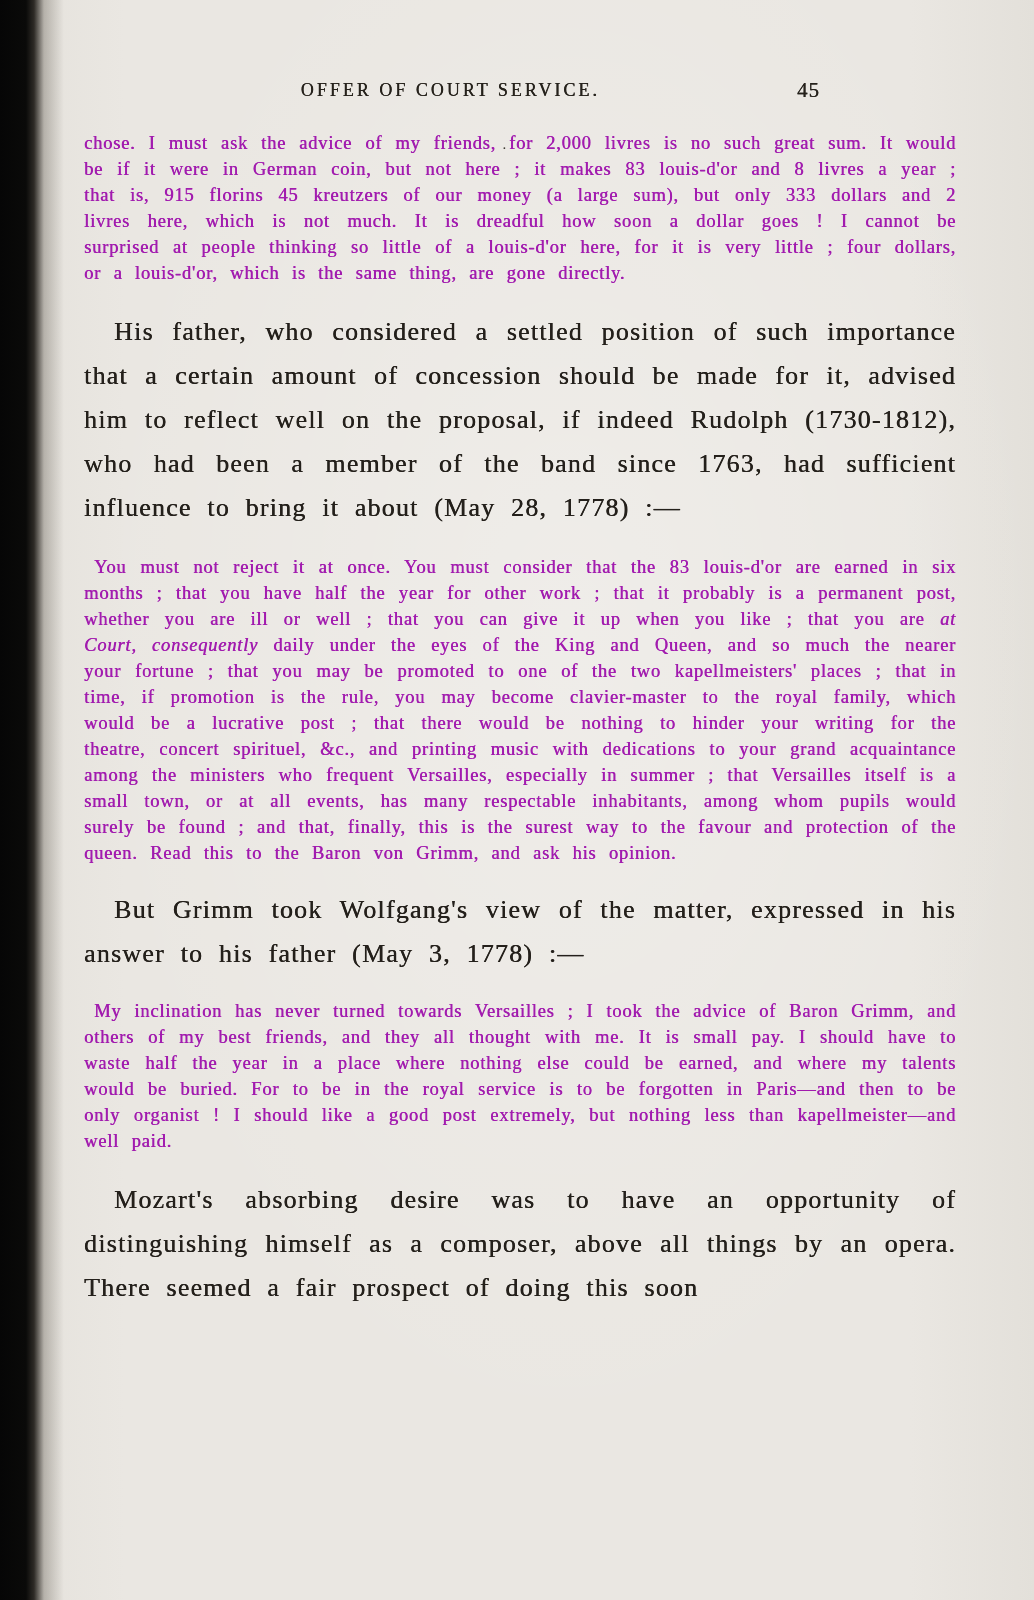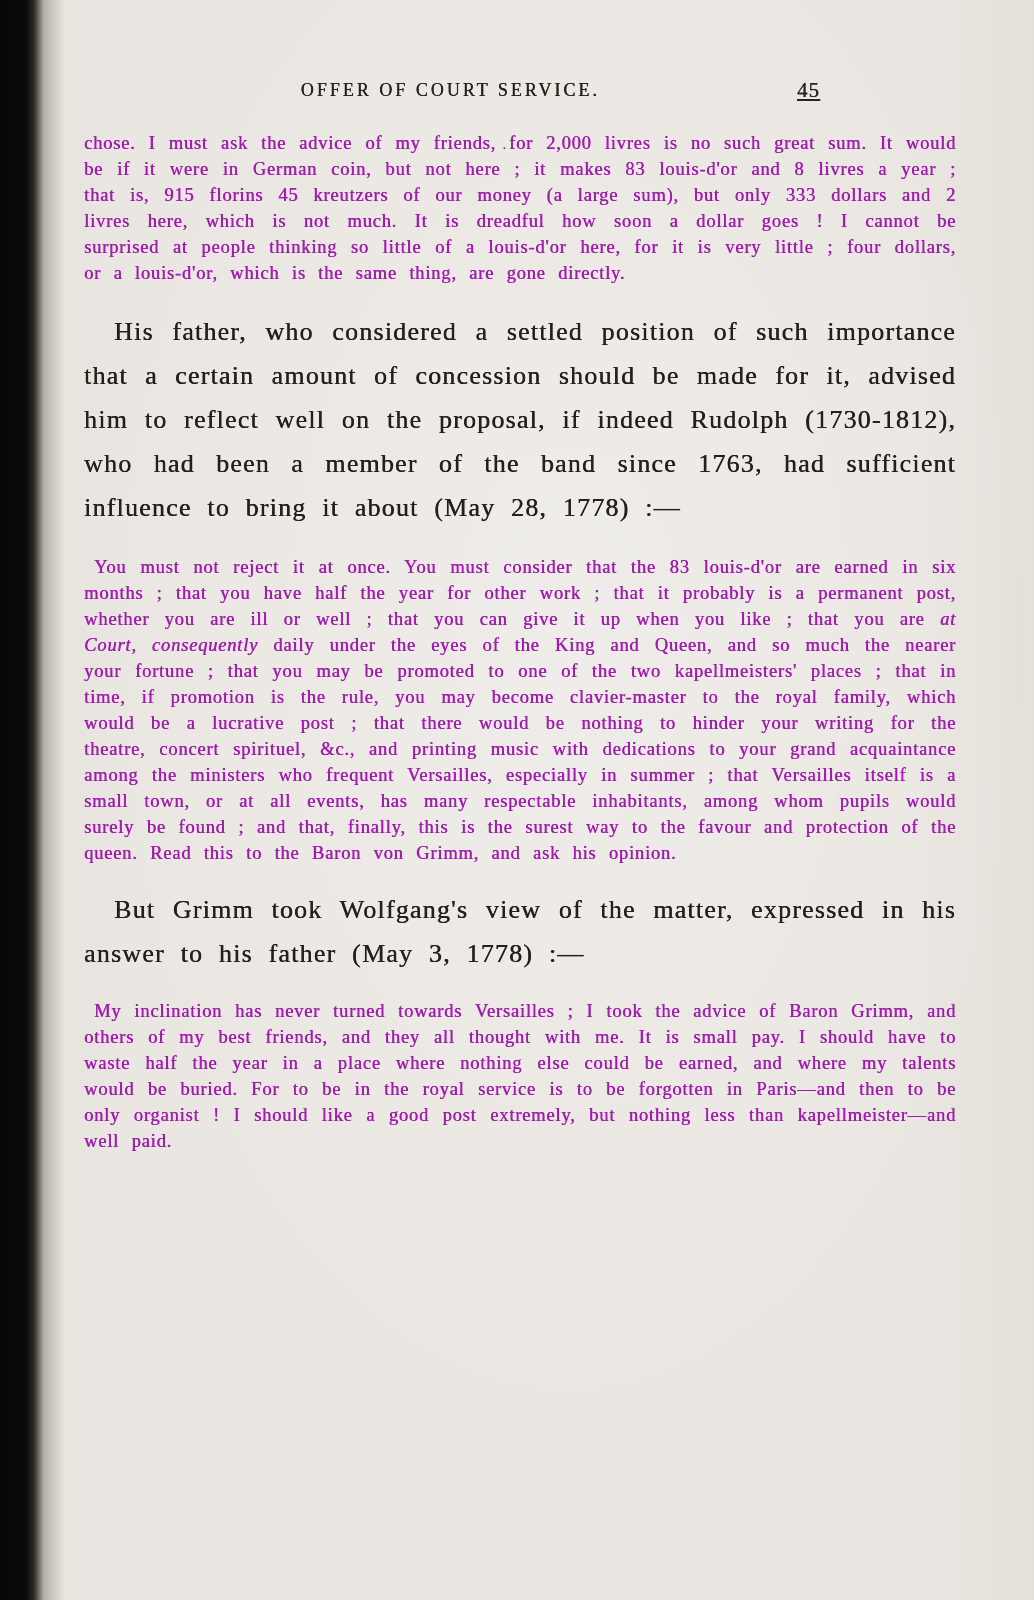--- a/index.html
+++ b/index.html
@@ -60,21 +60,20 @@
     text-shadow: 0.35px 0 0 currentColor;
   }
   .page-number {
     position: absolute;
     right: 136px;
     top: -2px;
     font-size: 21px;
     letter-spacing: 1px;
     color: #26221c;
     text-shadow: 0.3px 0 0 currentColor;
-    text-decoration: underline;
   }
 
   p { margin: 0; text-align: justify; }
 
   .quote {
     font-size: 18.5px;
     line-height: 26px;
     letter-spacing: 0.8px;
     word-spacing: 7px;
     color: #a21caf;
@@ -114,14 +113,15 @@
   <p class="quote gap-sm">chose.  I must ask the advice of my friends, for 2,000 livres is no such great sum.  It would be if it were in German coin, but not here ; it makes 83 louis-d'or and 8 livres a year ;  that is, 915 florins 45 kreutzers of our money (a large sum), but only 333 dollars and 2 livres here, which is not much.  It is dreadful how soon a dollar goes !  I cannot be surprised at people thinking so little of a louis-d'or here, for it is very little ; four dollars, or a louis-d'or, which is the same thing, are gone directly.</p>
 
   <p class="body-text body-indent gap-md">His father, who considered a settled position of such importance that a certain amount of concession should be made for it, advised him to reflect well on the proposal, if indeed Rudolph (1730-1812), who had been a member of the band since 1763, had sufficient influence to bring it about (May 28, 1778) :—</p>
 
   <p class="quote quote-indent gap-md"><span>You must not reject it at once.  You must consider that the 83 louis-d'or are earned in six months ; that you have half the year for other work ; that it probably is a permanent post, whether you are ill or well ; that you can give it up when you like ; that you are </span><i>at Court, consequently</i><span> daily under the eyes of the King and Queen, and so much the nearer your fortune ; that you may be promoted to one of the two kapellmeisters' places ; that in time, if promotion is the rule, you may become clavier-master to the royal family, which would be a lucrative post ; that there would be nothing to hinder your writing for the theatre, concert spirituel, &amp;c., and printing music with dedications to your grand acquaintance among the ministers who frequent Versailles, especially in summer ; that Versailles itself is a small town, or at all events, has many respectable inhabitants, among whom pupils would surely be found ; and that, finally, this is the surest way to the favour and protection of the queen.  Read this to the Baron von Grimm, and ask his opinion.</span></p>
 
   <p class="body-text body-indent gap-sm">But Grimm took Wolfgang's view of the matter, expressed in his answer to his father (May 3, 1778) :—</p>
 
   <p class="quote quote-indent gap-sm">My inclination has never turned towards Versailles ; I took the advice of Baron Grimm, and others of my best friends, and they all thought with me.  It is small pay.  I should have to waste half the year in a place where nothing else could be earned, and where my talents would be buried.  For to be in the royal service is to be forgotten in Paris—and then to be only organist !  I should like a good post extremely, but nothing less than kapellmeister—and well paid.</p>
 
+  <p class="body-text body-indent gap-md">Mozart's absorbing desire was to have an opportunity of distinguishing himself as a composer, above all things by an opera.  There seemed a fair prospect of doing this soon</p>
 
 </div>
 
 </body></html>

